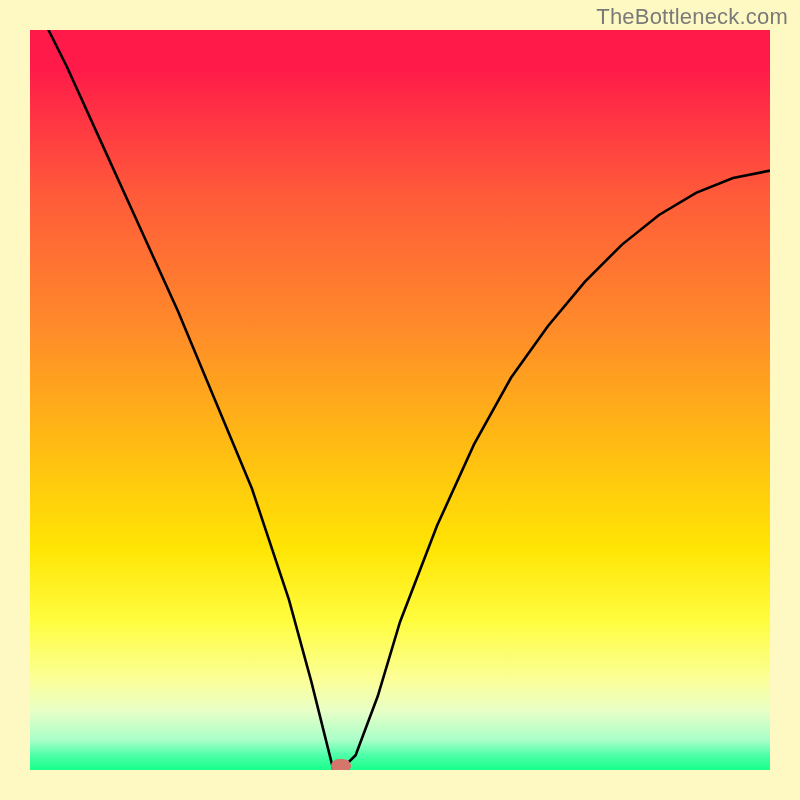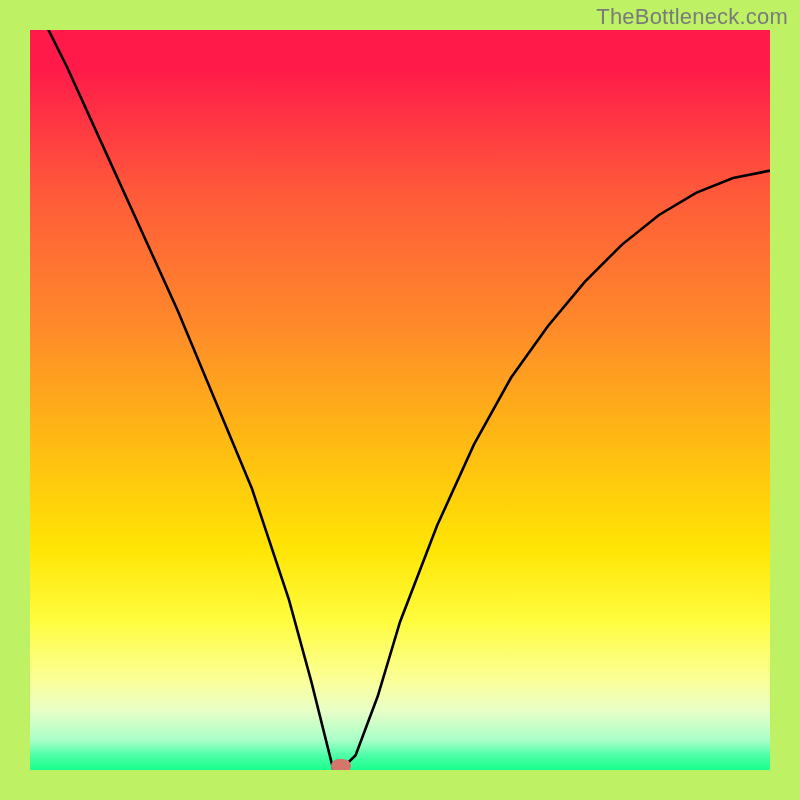--- a/index.html
+++ b/index.html
@@ -7,21 +7,21 @@
     padding: 0;
     width: 800px;
     height: 800px;
     background: #000;
     font-family: Arial, Helvetica, sans-serif;
   }
   .frame {
     position: relative;
     width: 800px;
     height: 800px;
-    background: #bef264;
+    background: #fef9c3;
   }
   .watermark {
     position: absolute;
     top: 4px;
     right: 12px;
     color: #7a7a7a;
     font-size: 22px;
     font-weight: 500;
     letter-spacing: 0.2px;
     z-index: 20;

